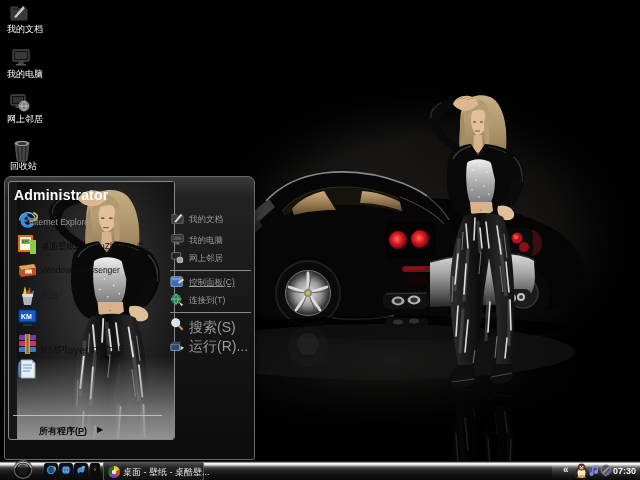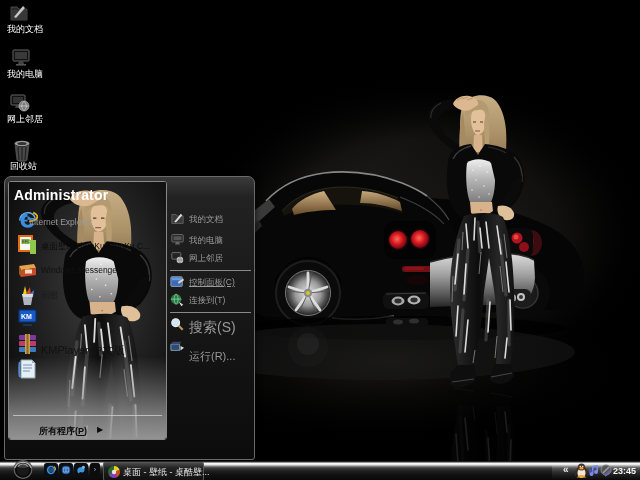--- a/index.html
+++ b/index.html
@@ -284,21 +284,21 @@
   <ellipse cx="9" cy="3.5" rx="7.5" ry="2.8" fill="#999"></ellipse>
   <ellipse cx="9" cy="3.5" rx="4.5" ry="1.5" fill="#333"></ellipse>
   <path d="M1.5,4 L3.5,20 C3.8,21 5.5,21.8 9,21.8 C12.5,21.8 14.2,21 14.5,20 L16.5,4 C15,6 12,6.5 9,6.5 C6,6.5 3,6 1.5,4 Z" fill="#4a4a4a"></path>
   <path d="M5,7 L6,20 M9,7 L9,20 M13,7 L12,20" stroke="#222" stroke-width="1.2"></path>
 </svg>
 <div class="dlabel" style="left:10px;top:160px">回收站</div>
 
 <div class="abs" style="left:4px;top:176px;width:249px;height:282px;background:linear-gradient(180deg,#3a3a3a,#222 20px,#141414 60%,#0c0c0c);border:1px solid #6a6a6a;border-radius:7px 7px 3px 3px;box-shadow:0 0 6px rgba(0,0,0,0.8);">
   <div class="abs" style="left:9px;top:10px;color:#fff;font-weight:bold;font-size:14px;letter-spacing:0.2px;z-index:5;">Administrator</div>
 
-  <div class="abs" style="left:3px;top:4px;width:157px;height:257px;border:1px solid #888;border-radius:3px;overflow:hidden;background:#161616;">
+  <div class="abs" style="left:3px;top:4px;width:157px;height:257px;border:1px solid #888;border-radius:3px;overflow:hidden;background:#161616;padding-left:8px;">
     <svg width="157" height="257" viewBox="0 0 157 257">
       <rect width="157" height="257" fill="#101010"></rect>
       <radialGradient id="pbg" cx="0.55" cy="0.4" r="0.7">
         <stop offset="0" stop-color="#3c3c3c"></stop>
             <stop offset="1" stop-color="#0a0a0a"></stop>
       </radialGradient>
       <rect width="157" height="257" fill="url(#pbg)"></rect>
       <g transform="translate(-460,-92) scale(1.15,1.05)">
         <use href="#woman"></use>
       </g>
@@ -413,21 +413,21 @@
       <circle cx="6.5" cy="6.5" r="4.5" fill="#cfe4f4" stroke="#eee" stroke-width="1.2"></circle>
       <line x1="10" y1="10" x2="14.5" y2="14.5" stroke="#c09a5a" stroke-width="2.4"></line>
     </svg>
     <div class="abs" style="left:23px;top:142px;color:#999;font-size:14px;">搜索(S)</div>
 
     <svg class="abs" style="left:4px;top:162px" width="14" height="14" viewBox="0 0 16 16">
       <path d="M1,6 L11,6 L11,13 L1,13 Z" fill="#2a4a7a" stroke="#8aa"></path>
       <path d="M1,6 L3,3 L13,3 L11,6 Z" fill="#446"></path>
       <path d="M12,8 L16,10 L12,13 Z" fill="#ddd"></path>
     </svg>
-    <div class="abs" style="left:23px;top:172px;color:#999;font-size:11px;">运行(R)...</div>
+    <div class="abs" style="left:23px;top:161px;color:#999;font-size:14px;">运行(R)...</div>
   </div>
 
 </div>
 
 <div class="abs" style="left:0;top:461px;width:640px;height:19px;background:linear-gradient(180deg,#1c1c1c 0,#2a2a2a 1px,#ffffff 2px,#e2e2e2 4px,#8a8a8a 5px,#3a3a3a 7px,#1e1e1e 10px,#101010 14px,#090909 19px);">
 </div>
 
 <svg class="abs" style="left:4px;top:459px" width="38" height="21" viewBox="0 0 38 38">
   <circle cx="19" cy="19" r="17.5" fill="#0a0a0a"></circle>
   <circle cx="19" cy="19" r="16" fill="none" stroke="#636363" stroke-width="2.4"></circle>
@@ -488,15 +488,15 @@
 <svg class="abs" style="left:588px;top:464px" width="12" height="13" viewBox="0 0 12 13">
   <path d="M4,2 L10,1 L10,8 A2,2 0 1 1 8.5,6 L8.5,3 L5.5,3.6 L5.5,10 A2,2 0 1 1 4,8 Z" fill="#7a8ae8"></path>
   <path d="M1,4 L5,7 L1,10 Z" fill="#4a5ac8" opacity="0.8"></path>
 </svg>
 <svg class="abs" style="left:600px;top:464px" width="12" height="13" viewBox="0 0 12 13">
   <circle cx="6" cy="6" r="5" fill="#555"></circle>
   <circle cx="6" cy="6" r="5" fill="none" stroke="#888" stroke-width="1"></circle>
   <path d="M3,9 L9,3" stroke="#99a" stroke-width="1.6"></path>
   <path d="M5,12 L10,7" stroke="#66a" stroke-width="2"></path>
 </svg>
-<div class="abs" style="left:613px;top:466px;color:#f4f4f4;font-size:9px;font-weight:bold;">23:45</div>
+<div class="abs" style="left:613px;top:466px;color:#f4f4f4;font-size:9px;font-weight:bold;">07:30</div>
 
 </div>
 
 </body></html>

